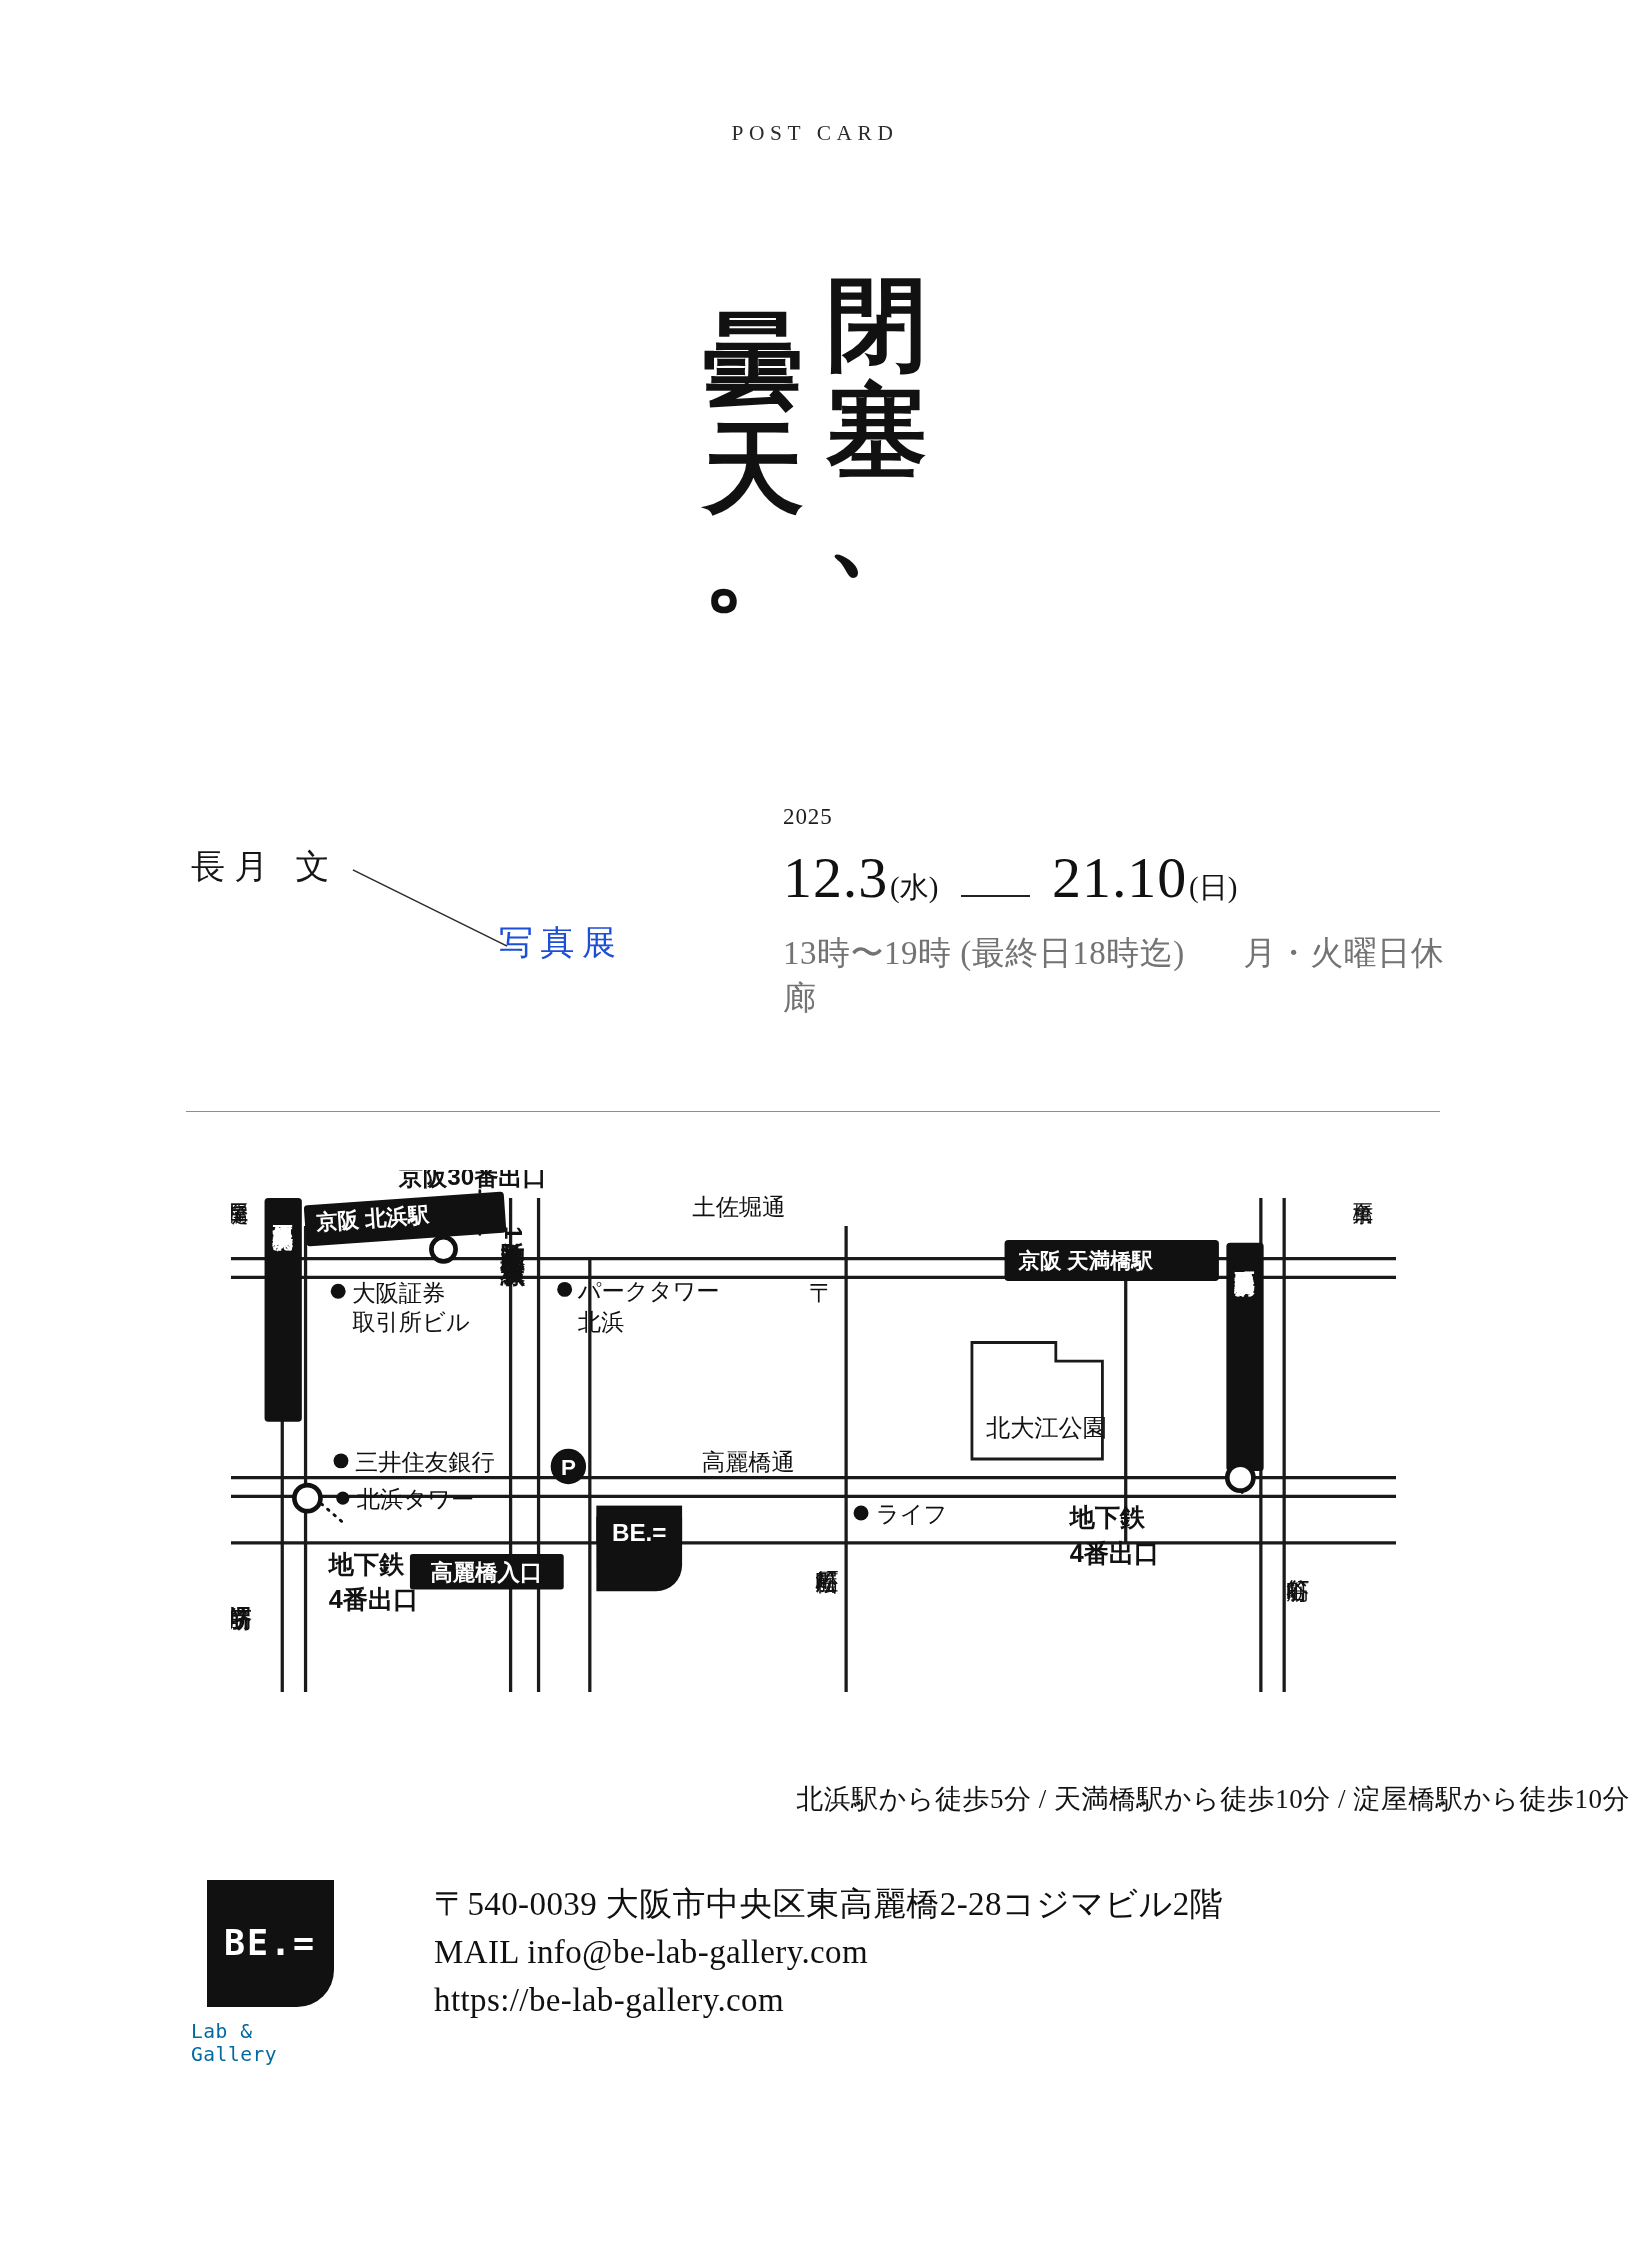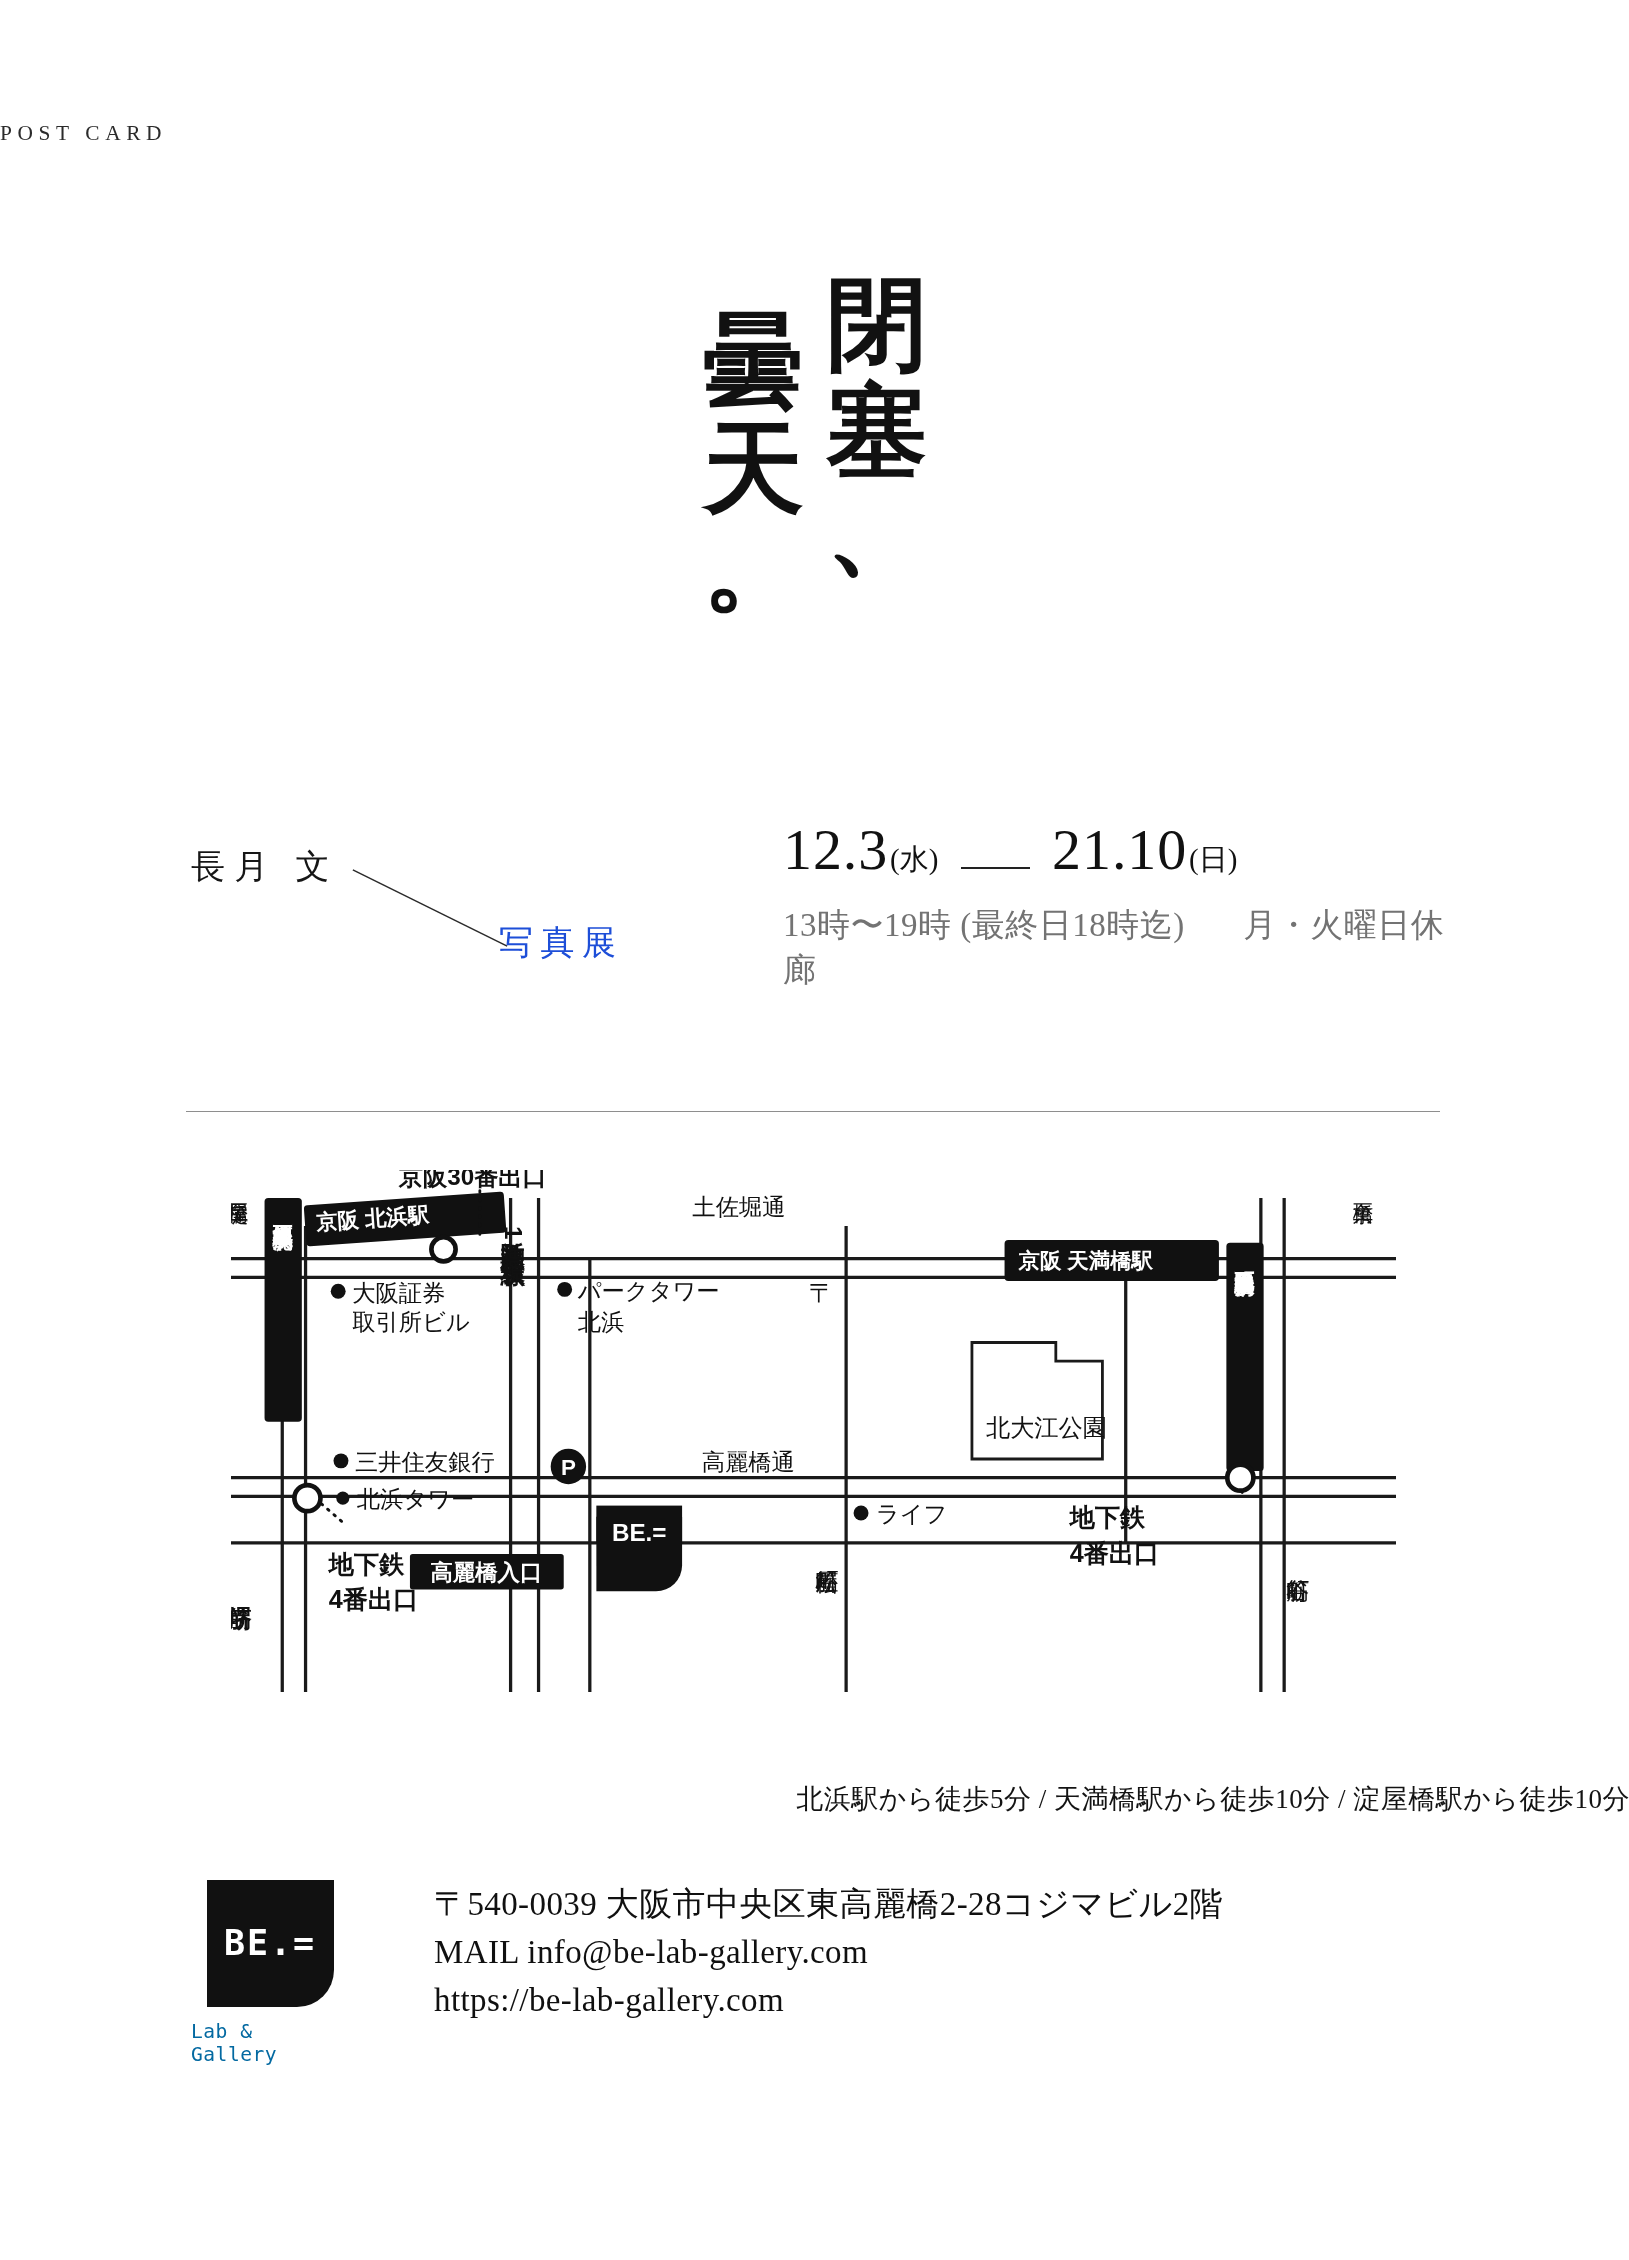--- a/index.html
+++ b/index.html
@@ -15,20 +15,21 @@
     color: #1a1a1a;
     overflow: hidden;
   }
 
   
   .postcard-label {
     position: absolute;
     top: 121px;
     left: 0;
     width: 100%;
+    text-align: center;
     font-family: "Liberation Serif", serif;
     font-size: 21.4px;
     letter-spacing: 5.6px;
     color: #2b2b2b;
   }
 
   
   .title-block {
     position: absolute;
     top: 270px;
@@ -261,20 +262,21 @@
 
 <div class="artist-block">
   <div class="artist-name">長月 文</div>
   <svg class="artist-line" viewBox="0 0 170 86">
     <line x1="2" y1="2" x2="168" y2="84" stroke="#2a2a2a" stroke-width="1.6"></line>
   </svg>
   <div class="artist-sub">写真展</div>
 </div>
 
 <div class="date-block">
+  <div class="year">2025</div>
   <div class="date-row">
     <span class="date-main">12.3</span>
     <span class="date-weekday">(水)</span>
     <span class="date-dash"></span>
     <span class="date-main">21.10</span>
     <span class="date-weekday">(日)</span>
   </div>
   <div class="hours-row">
     <span>13時〜19時 (最終日18時迄)</span>
     <span class="hours-gap"></span>

